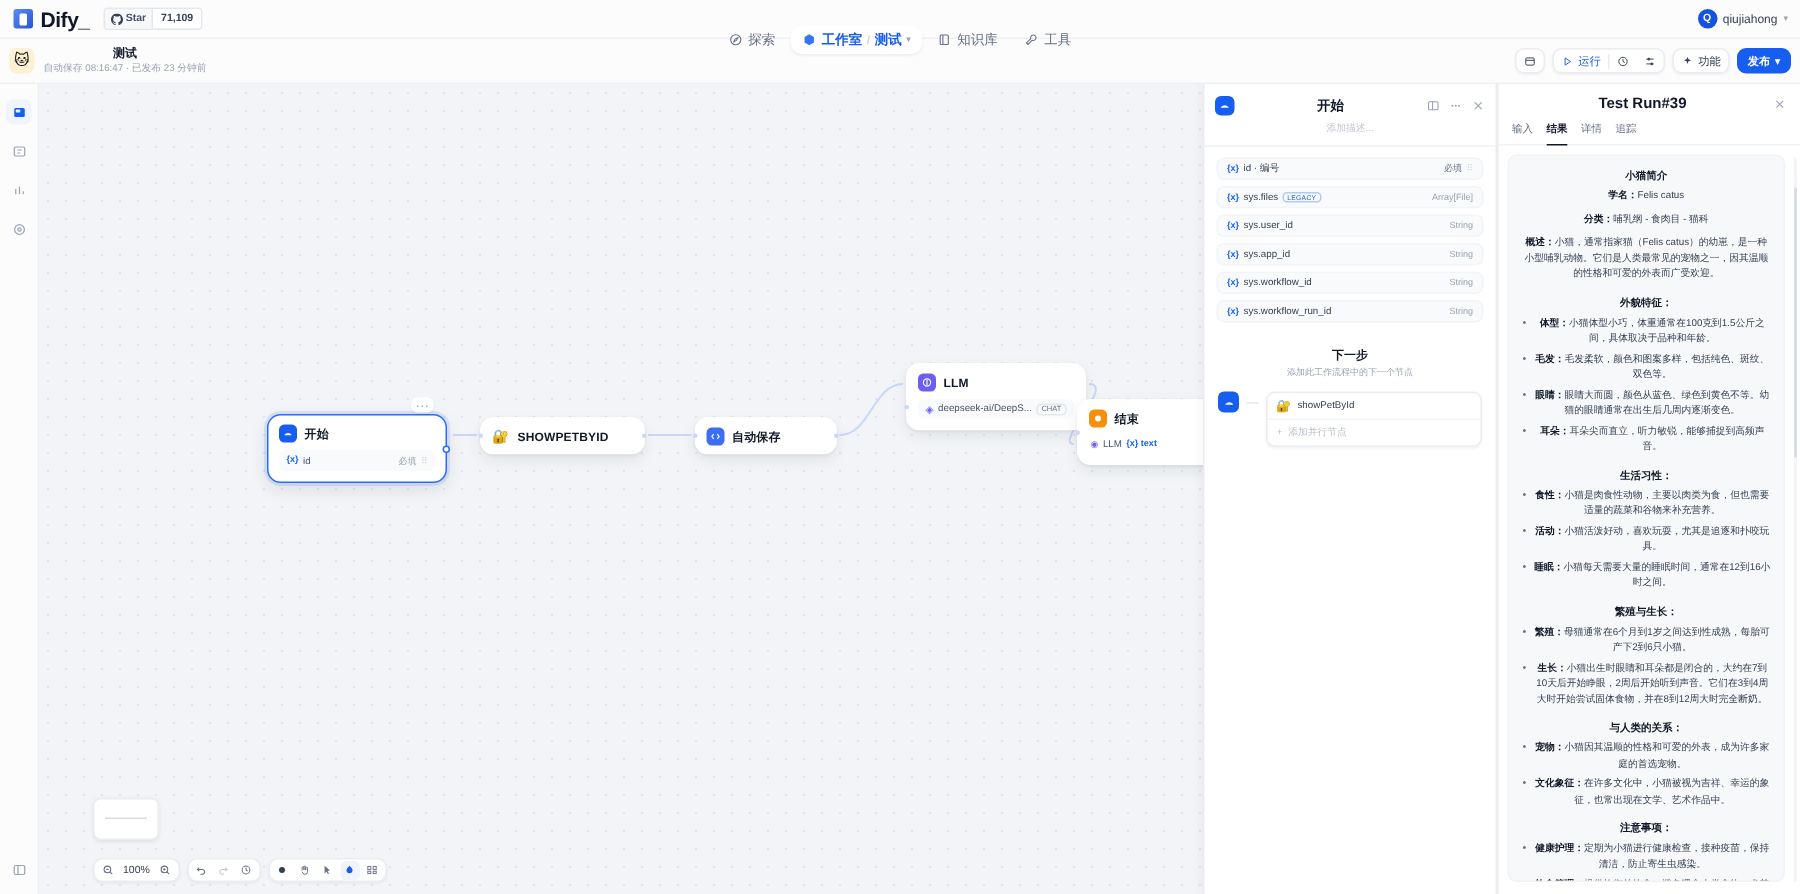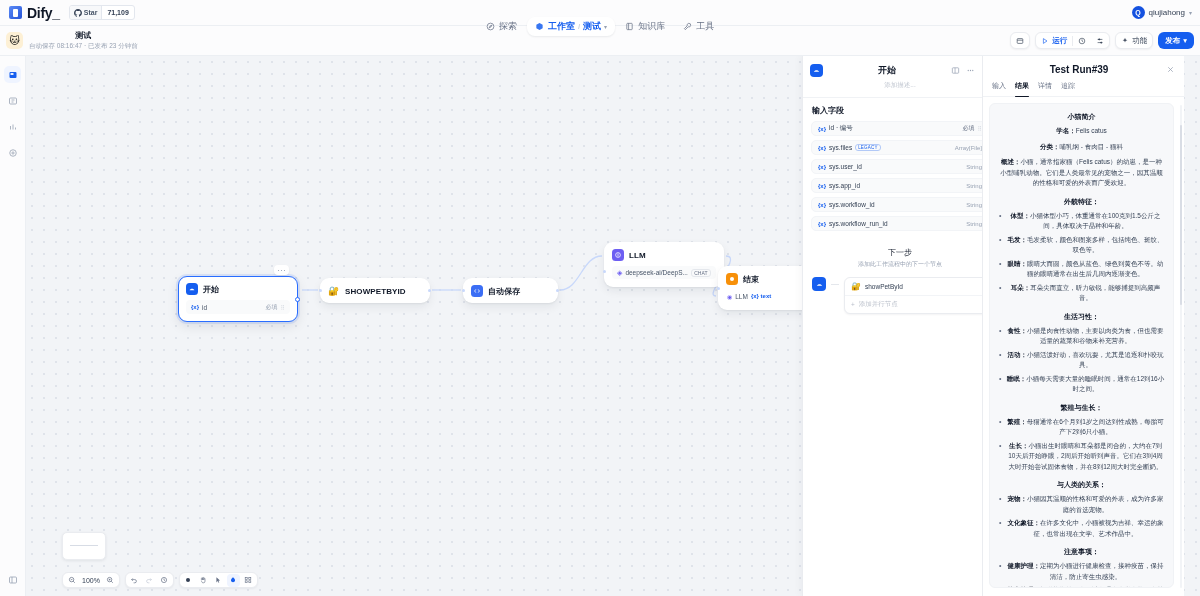--- a/index.html
+++ b/index.html
@@ -72,21 +72,21 @@
 
   .tools{ position:absolute; right:6px; display:flex; align-items:center; gap:5px; }
   .tool-box{
     display:flex;align-items:center;background:#fff;border:1px solid #eaecf0;
     border-radius:6px; height:17px; box-shadow:0 1px 2px rgba(16,24,40,.05);
   }
   .tool-btn{
     display:flex;align-items:center;gap:3px;padding:0 5px;height:100%;
     font-size:7.5px;color:#344054;cursor:pointer;
   }
-  .tool-btn.accent{ color:#155eef; font-weight:700;}
+  .tool-btn.accent{ color:#155eef; font-weight:400;}
   .tool-btn svg{ width:8px;height:8px;display:block;}
   .divider-v{ width:1px;height:10px;background:#eaecf0;}
   .publish{
     display:flex;align-items:center;gap:3px;background:#155eef;color:#fff;
     height:17px;padding:0 7px;border-radius:6px;font-size:7.5px;font-weight:600;cursor:pointer;
   }
 
   
   .rail{
     position:absolute; top:56px; left:0; width:26px; bottom:0;
@@ -183,34 +183,34 @@
     height:15px; display:flex;align-items:center;justify-content:space-between;padding:0 6px;
   }
   .field-l{ display:flex;align-items:center;gap:3px; }
   .f-x{ color:#155eef;font-size:6px;font-weight:600;}
   .f-name{ font-size:6.5px;color:#344054;}
   .legacy{ border:1px solid #b2c9f7;color:#155eef;border-radius:3px;font-size:4.5px;padding:0 2px;letter-spacing:.2px;}
   .field-r{ display:flex;align-items:center;gap:3px;font-size:6px;color:#98a2b3;}
   .req{ font-size:6px;color:#667085;}
   .drag{ color:#d0d5dd;font-size:6px;}
   .next-sec{ padding:12px 9px 0 9px;}
-  .next-title{ font-size:8px;font-weight:400;color:#101828;}
+  .next-title{ font-size:8px;font-weight:700;color:#101828;}
   .next-sub{ font-size:6px;color:#98a2b3;margin-top:2px;}
   .next-flow{ display:flex;align-items:flex-start;gap:5px;padding:8px 9px 0 9px;}
   .nf-ico{ width:14px;height:14px;border-radius:4px;background:#155eef;display:flex;align-items:center;justify-content:center;flex:0 0 auto;}
   .nf-ico svg{width:9px;height:9px;display:block;}
   .nf-line{ width:8px;height:1px;background:#e4e7ec;margin-top:7px;flex:0 0 auto;}
   .nf-card{ flex:1; background:#fff;border:1px solid #eaecf0;border-radius:6px;box-shadow:0 1px 2px rgba(16,24,40,.05);overflow:hidden;}
   .nf-item{ display:flex;align-items:center;gap:4px;padding:4px 6px;font-size:6.5px;color:#344054;}
   .nf-emoji{ font-size:8px;}
   .nf-add{ display:flex;align-items:center;gap:4px;padding:4px 6px;font-size:6.5px;color:#b8bec9;border-top:1px solid #f2f4f7;}
 
   
   .result{
-    position:absolute; top:56px; right:16px; width:202px; bottom:0; background:#fff;
+    position:absolute; top:56px; right:0; width:202px; bottom:0; background:#fff;
     border-left:1px solid #eaecf0; z-index:21; display:flex; flex-direction:column;
   }
   .res-head{ display:flex;align-items:center;padding:8px 9px 3px 9px;}
   .res-title{ font-size:10px;font-weight:700;color:#101828;flex:1;}
   .res-close{ color:#98a2b3;cursor:pointer;}
   .res-close svg{width:9px;height:9px;display:block;}
   .res-tabs{ display:flex;gap:9px;padding:0 9px; border-bottom:1px solid #f0f2f5;}
   .res-tab{ font-size:7px;color:#667085;padding:3px 0 5px 0;cursor:pointer;position:relative;}
   .res-tab.active{ color:#101828;font-weight:700;}
   .res-tab.active:after{ content:"";position:absolute;left:0;right:0;bottom:-1px;height:1.5px;background:#101828;border-radius:2px;}
@@ -609,24 +609,20 @@
         <span>
           <svg viewBox="0 0 20 20" fill="none" stroke="#98a2b3" stroke-width="1.7">
               <path d="M5 5l10 10M15 5L5 15"></path>
             </svg>
         </span>
       </div>
     </div>
     <div class="panel-desc">添加描述...</div>
     <div class="panel-sep"></div>
 
-    <div class="sec-head">
-      <span class="sec-title">输入字段</span>
-      <span class="sec-add">+</span>
-    </div>
 
     <div class="field">
       <div class="field-l">
         <span class="f-x">{x}</span>
         <span class="f-name">id · 编号</span>
       </div>
       <div class="field-r">
         <span class="req">必填</span>
         <span class="drag">⠿</span>
       </div>

